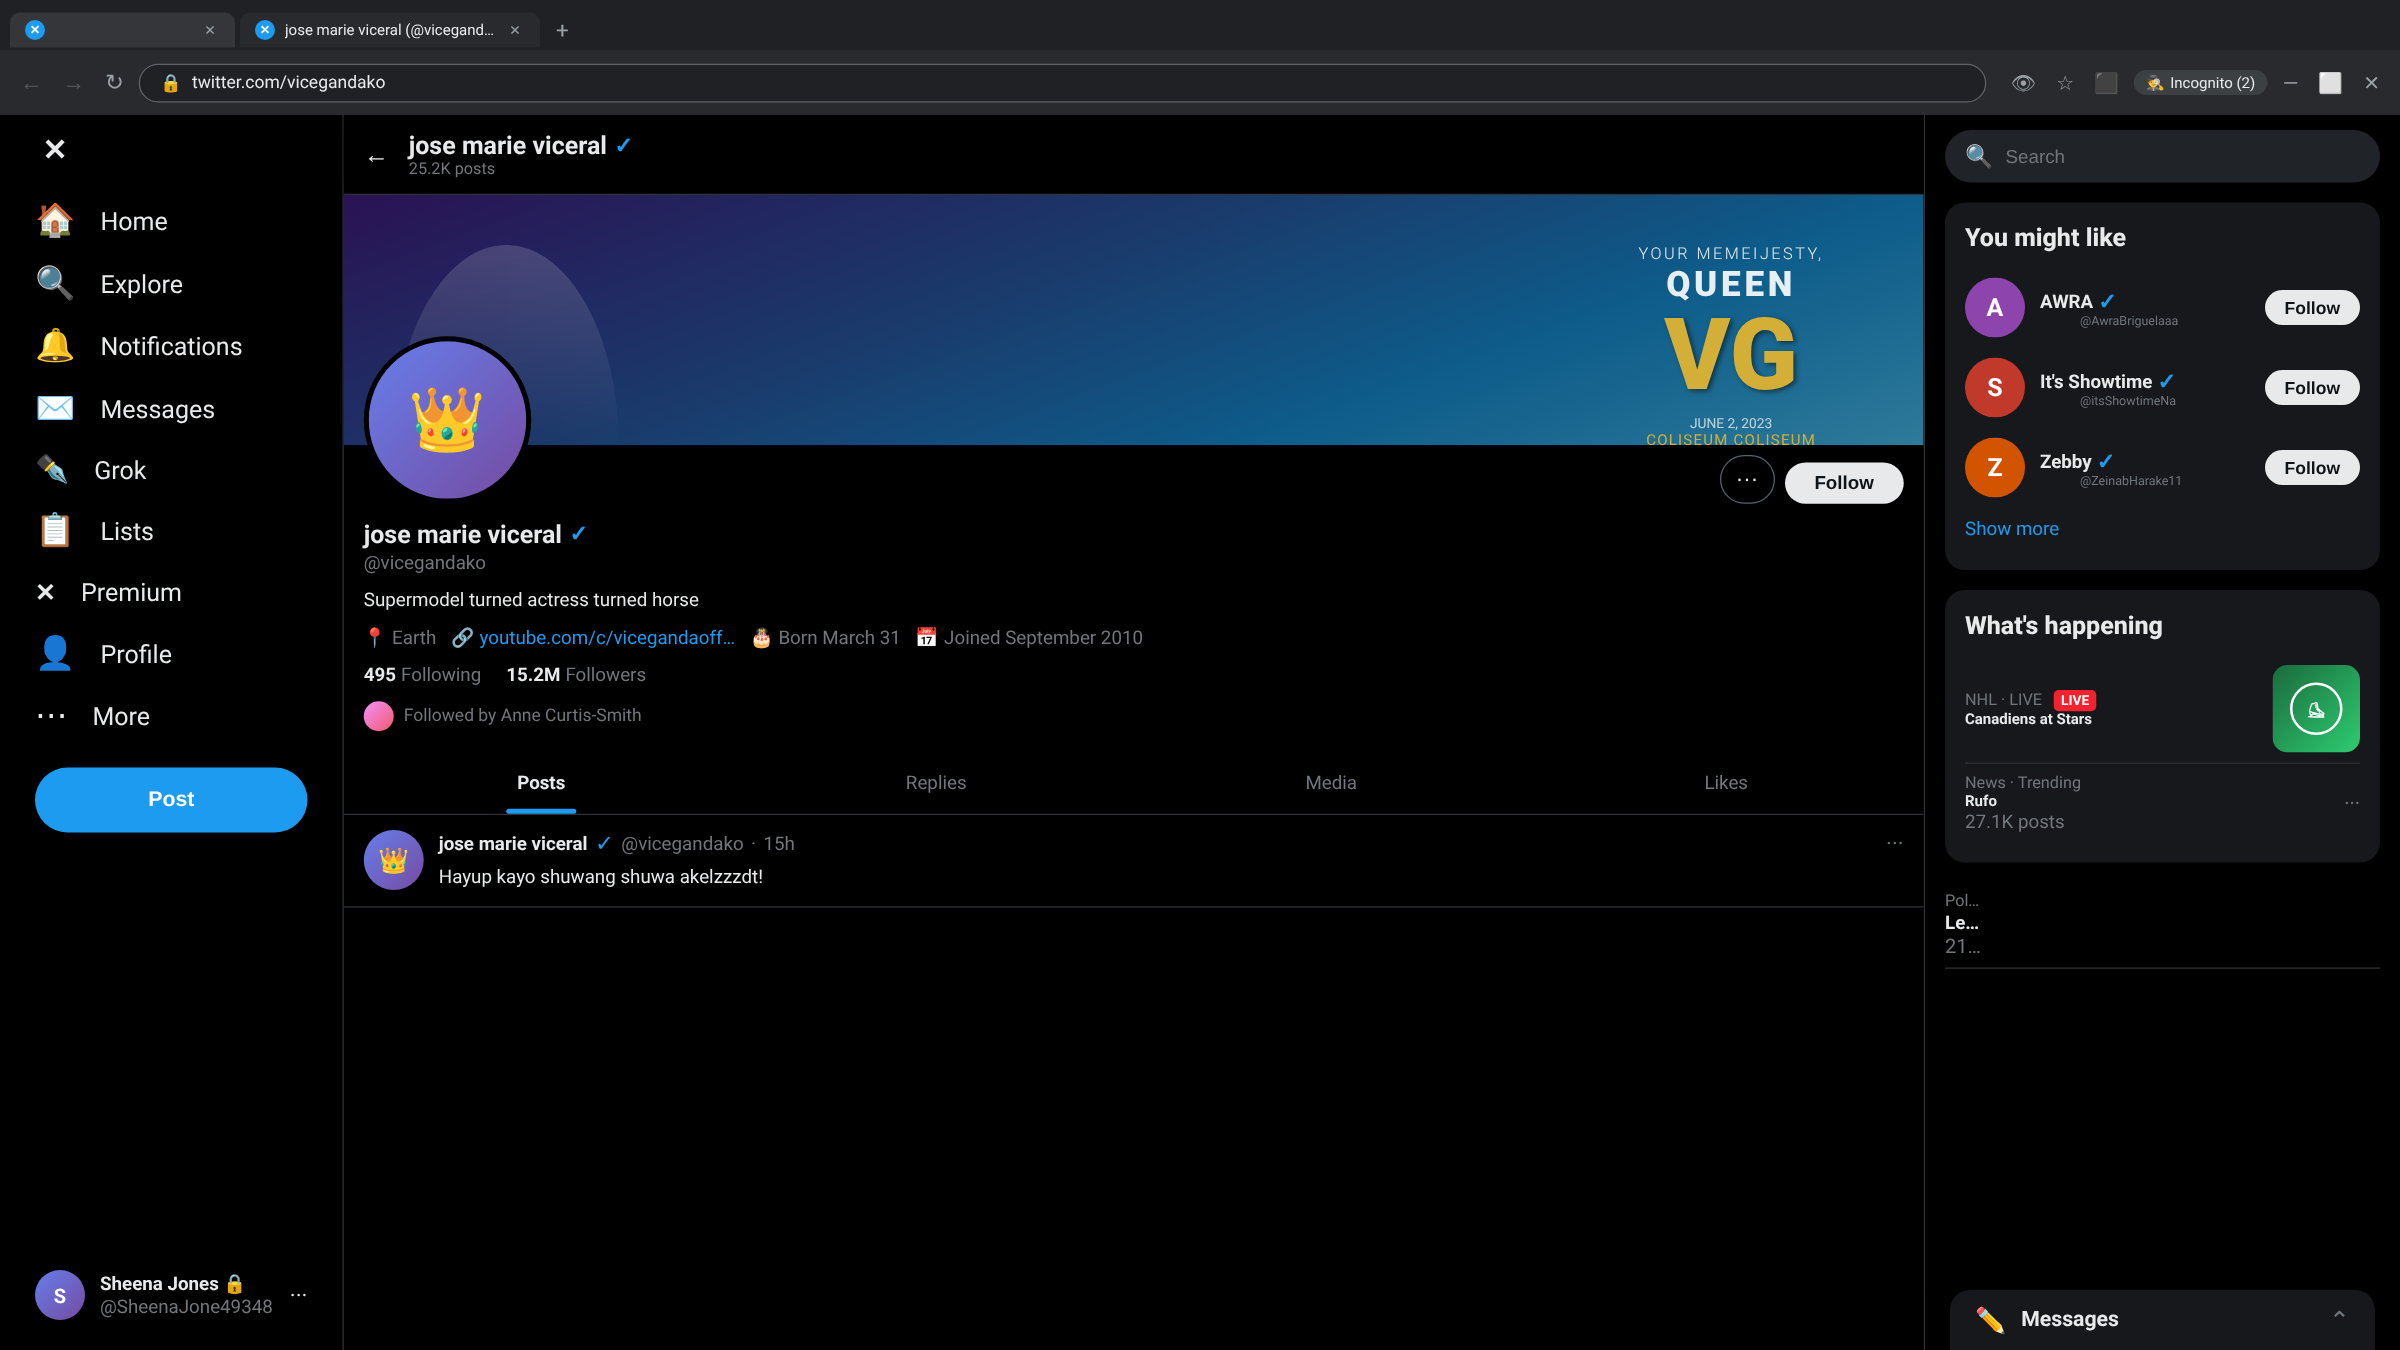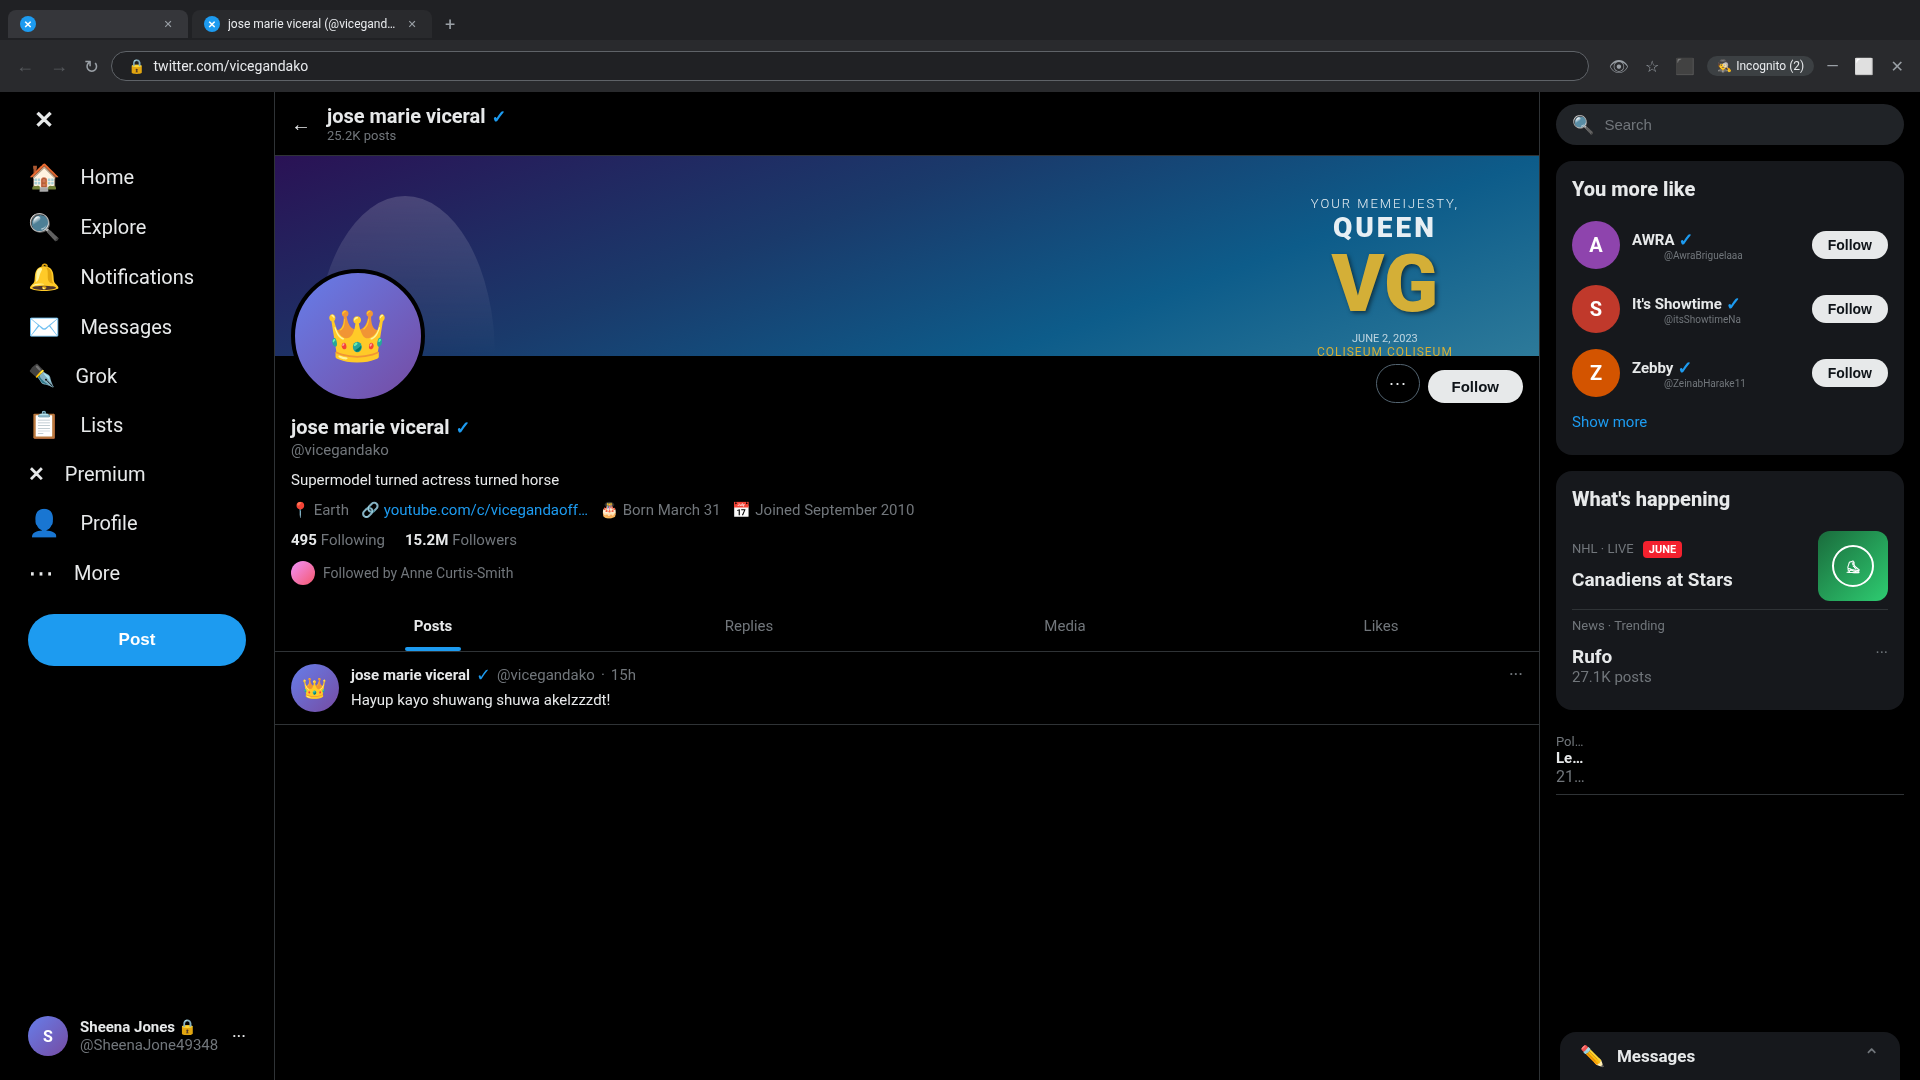--- a/index.html
+++ b/index.html
@@ -442,21 +442,21 @@
       border-radius: 16px;
       padding: 16px;
       margin-bottom: 16px;
     }
     .trending-item {
       padding: 8px 0;
       border-bottom: 1px solid #2f3336;
     }
     .trending-item:last-child { border-bottom: none; }
     .trending-meta { font-size: 13px; color: #71767b; }
-    .trending-name { font-size: 19px; font-weight: 700; margin-top: 12px; }
+    .trending-name { font-size: 12px; font-weight: 700; }
     .trending-count { font-size: 15px; color: #71767b; }
     .trending-header {
       display: flex; align-items: center; justify-content: space-between;
     }
     .trending-more-btn { color: #71767b; cursor: pointer; font-size: 16px; }
 
     .trending-with-image {
       display: flex; align-items: center; gap: 8px;
     }
     .trending-img {
@@ -714,21 +714,21 @@
 
   </div>
 
   <div class="right-sidebar">
     <div class="search-bar">
       <span class="search-icon-wrap">🔍</span>
       <input class="search-input" type="text" placeholder="Search" style="">
     </div>
 
     <div class="might-like-card">
-      <div class="section-title">You more like</div>
+      <div class="section-title">You might like</div>
 
       <div class="suggest-item">
         <div class="suggest-avatar">
           <div class="suggest-avatar-inner" style="background: #8e44ad;">A</div>
         </div>
         <div class="suggest-info">
           <div class="suggest-name">
             <span>AWRA</span>
             <span class="verified-badge">✓</span>
           </div>
@@ -769,21 +769,21 @@
     </div>
 
     <div class="whats-happening-card">
       <div class="section-title">What's happening</div>
 
       <div class="trending-item">
         <div class="trending-with-image">
           <div style="flex:1;">
             <div class="trending-meta">
               <span>NHL · LIVE</span>
-              <span class="live-badge" style="margin-left:6px;">JUNE</span>
+              <span class="live-badge" style="margin-left:6px;">LIVE</span>
             </div>
             <div class="trending-name">Canadiens at Stars</div>
           </div>
           <div class="trending-img">
             <div class="trending-img-inner">
               <svg width="50" height="50" viewBox="0 0 50 50">
                 <circle cx="25" cy="25" r="20" fill="none" stroke="#fff" stroke-width="2"></circle>
                 <text x="25" y="30" text-anchor="middle" fill="#fff" font-size="12" font-weight="bold">⛸</text>
               </svg>
             </div>

